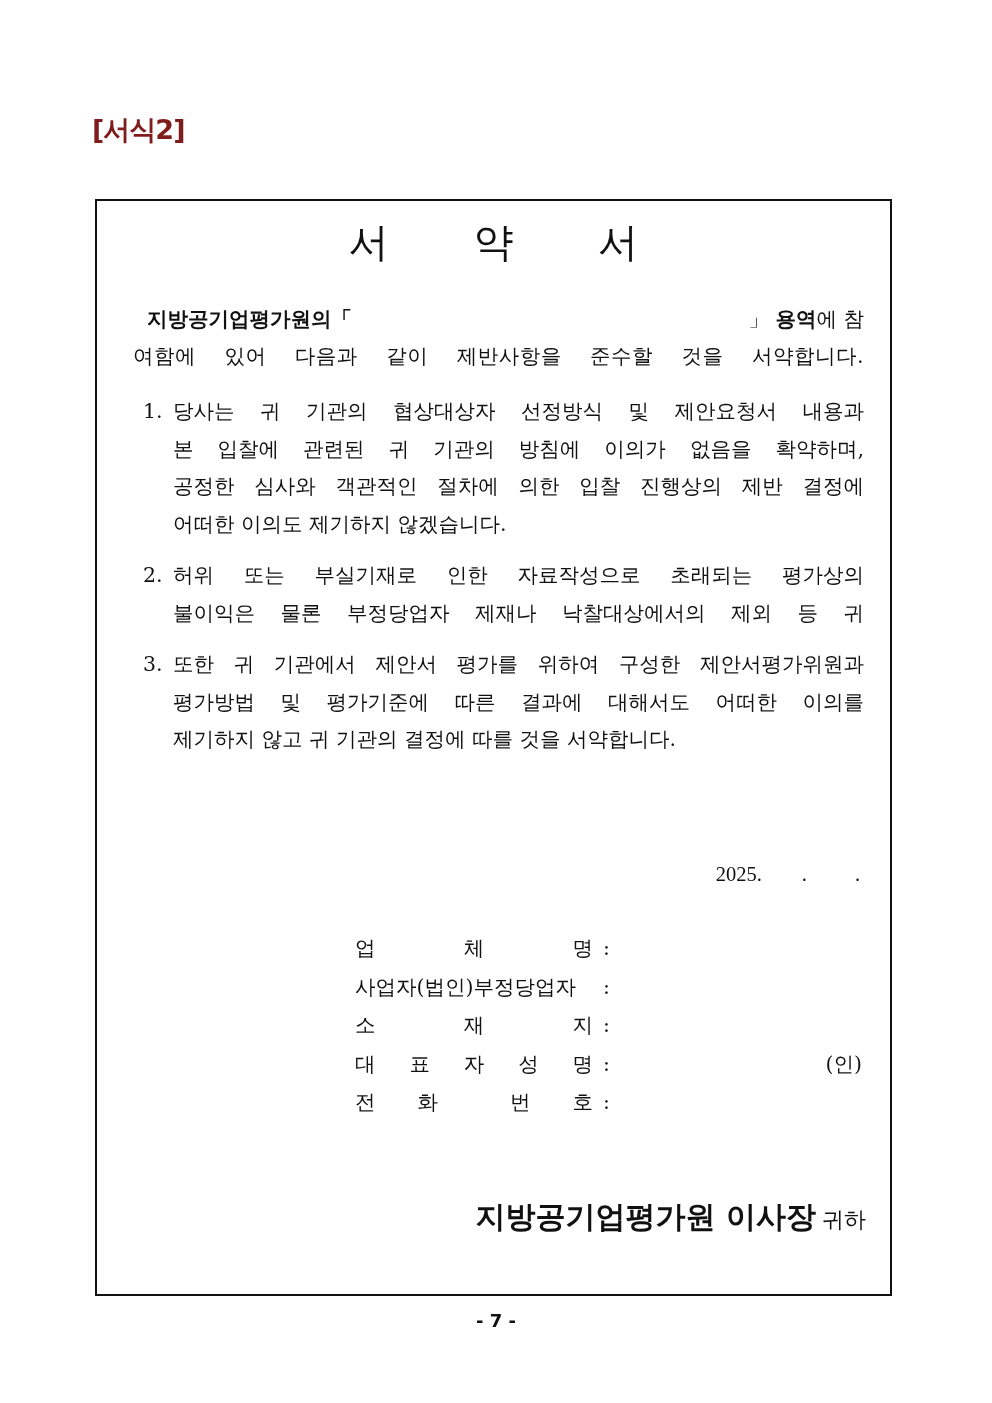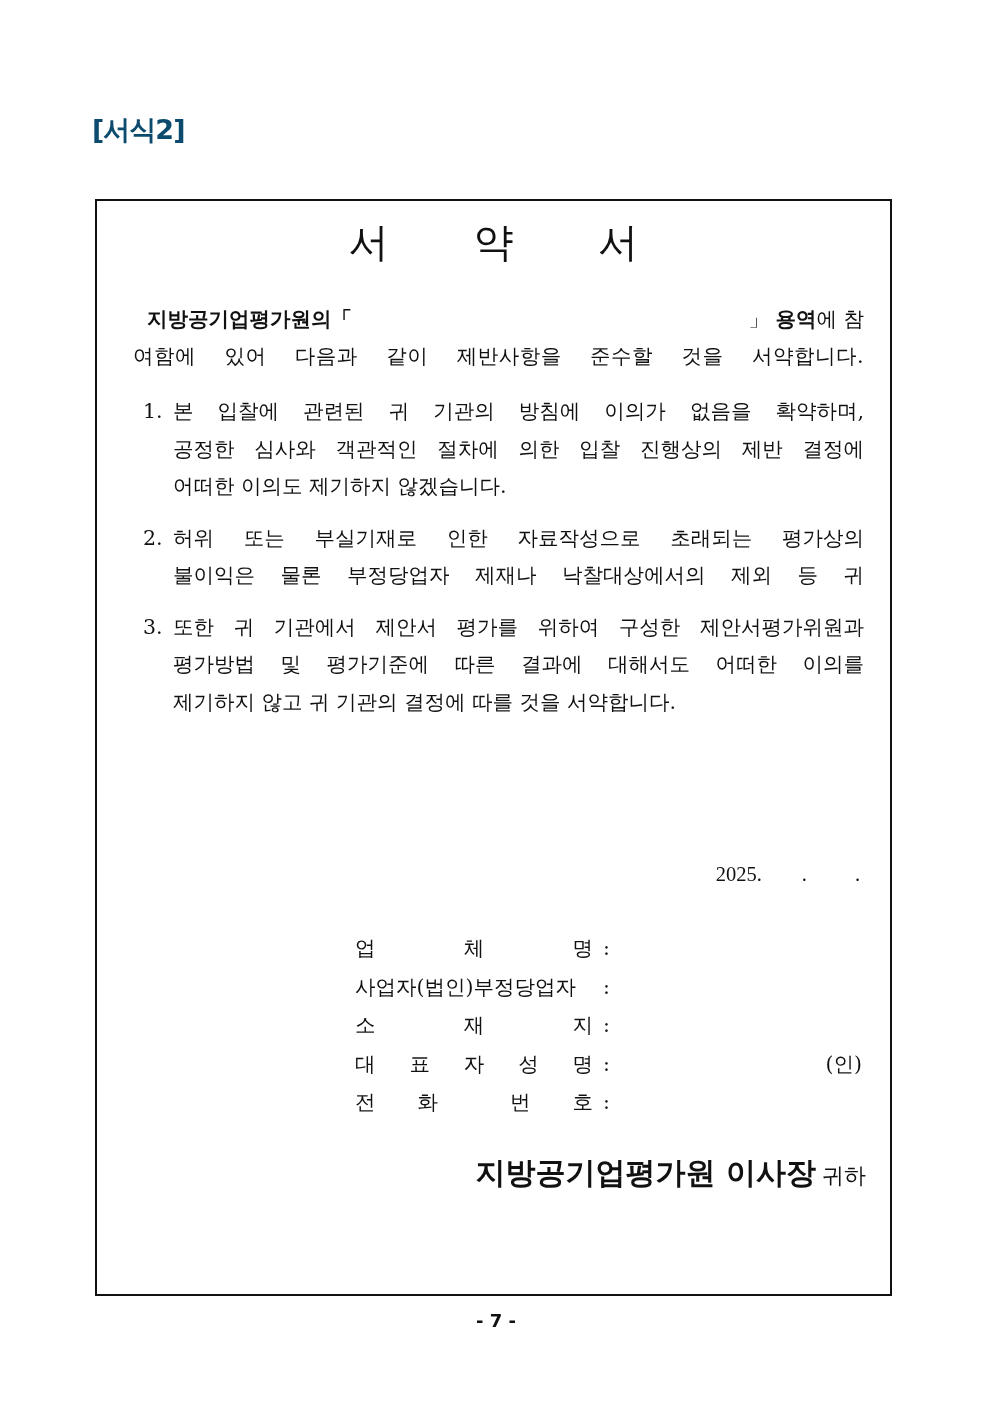--- a/index.html
+++ b/index.html
@@ -3,21 +3,21 @@
   <meta charset="utf-8">
   <style>
     html, body { margin: 0; padding: 0; background: #ffffff; }
     body {
       width: 992px; height: 1403px; position: relative; overflow: hidden;
       font-family: "DejaVu Serif", "Liberation Serif", serif; color: #111;
     }
     .form-tag {
       position: absolute; left: 92px; top: 112px;
       font-family: "DejaVu Sans", "Liberation Sans", sans-serif;
-      font-weight: bold; font-size: 27px; letter-spacing: -1px; color: #0c4a6e;
+      font-weight: bold; font-size: 27px; letter-spacing: -1px; color: #7f1d1d;
     }
     .box {
       position: absolute; left: 95px; top: 199px;
       width: 797px; height: 1097px;
       border: 2px solid #111; box-sizing: border-box;
     }
     .title {
       position: absolute; left: 0; right: 0; top: 14px; text-align: center;
       font-size: 40px; word-spacing: 0;
     }
@@ -46,21 +46,21 @@
     .date span { display: inline-block; }
     .fields {
       position: absolute; left: 258px; right: 28px; top: 728px;
       font-size: 20.5px; line-height: 38.5px;
     }
     .field-row { display: flex; align-items: center; }
     .field-label { width: 248px; display: flex; justify-content: space-between; padding-right: 10px; box-sizing: border-box; }
     .field-colon { width: 20px; }
     .field-value { flex: 1; text-align: right; }
     .signoff {
-      position: absolute; right: 24px; top: 952px; font-size: 30px; font-weight: bold;
+      position: absolute; right: 24px; top: 996px; font-size: 30px; font-weight: bold;
       font-family: "DejaVu Sans", "Liberation Sans", sans-serif;
     }
     .signoff .suffix { font-size: 22px; font-weight: normal; margin-left: 6px; }
     .page-num {
       position: absolute; left: 0; right: 0; top: 1310px; text-align: center;
       font-family: "DejaVu Sans", "Liberation Sans", sans-serif; font-weight: bold; font-size: 18px;
     }
   </style>
 </head>
 <body>
@@ -82,20 +82,21 @@
         <b>용역</b><span>에 참</span>
       </span>
     </div>
     <div class="l2">여함에 있어 다음과 같이 제반사항을 준수할 것을 서약합니다.</div>
   </div>
 
   <div class="items">
     <div class="item">
       <div class="num">1.</div>
       <div class="body">
+        <span class="line">당사는 귀 기관의 협상대상자 선정방식 및 제안요청서 내용과</span>
         <span class="line">본 입찰에 관련된 귀 기관의 방침에 이의가 없음을 확약하며,</span>
         <span class="line">공정한 심사와 객관적인 절차에 의한 입찰 진행상의 제반 결정에</span>
         <span class="line last">어떠한 이의도 제기하지 않겠습니다.</span>
       </div>
     </div>
     <div class="item">
       <div class="num">2.</div>
       <div class="body">
         <span class="line">허위 또는 부실기재로 인한 자료작성으로 초래되는 평가상의</span>
         <span class="line">불이익은 물론 부정당업자 제재나 낙찰대상에서의 제외 등 귀</span>

